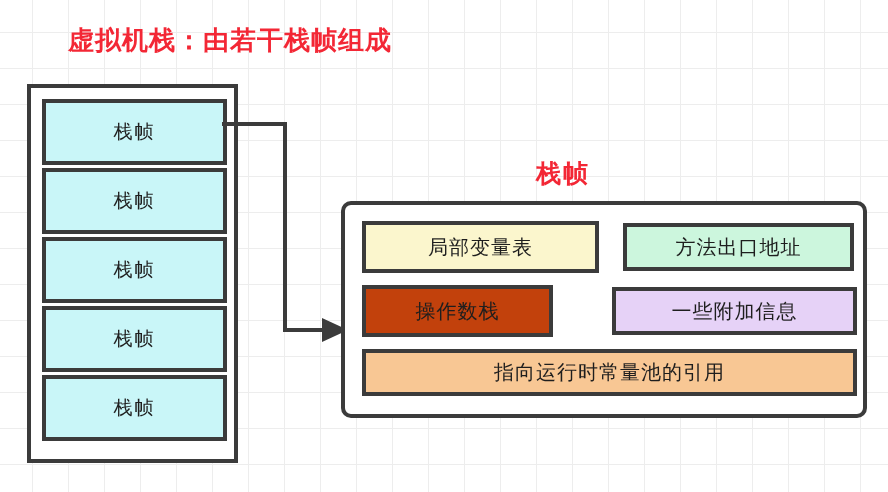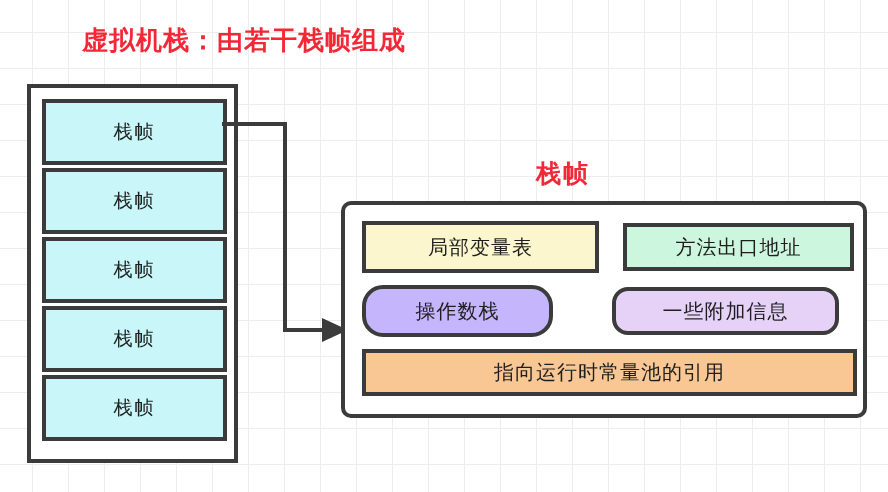--- a/index.html
+++ b/index.html
@@ -28,21 +28,20 @@
   
   .title {
     position: absolute;
     left: 68px;
     top: 23px;
     font-size: 26px;
     font-weight: bold;
     color: #f32735;
     letter-spacing: 1px;
     white-space: nowrap;
-    margin-left: 14px;
   }
 
   
   .stack-outer {
     position: absolute;
     left: 27px;
     top: 84px;
     width: 211px;
     height: 379px;
     box-sizing: border-box;
@@ -118,22 +117,22 @@
     display: flex;
     align-items: center;
     justify-content: center;
     font-size: 20px;
     color: #1e1e1e;
     letter-spacing: 1px;
     white-space: nowrap;
   }
   .cell-locals   { left: 4px;   top: 4px;   width: 237px; height: 52px; background: #fbf6cd; }
   .cell-retaddr  { left: 265px; top: 6px;   width: 231px; height: 48px; background: #ccf6dd; }
-  .cell-opstack  { left: 4px;   top: 68px;  width: 191px; height: 52px; background: #c4b5fd; border-radius: 21px; }
-  .cell-extra    { left: 254px; top: 70px;  width: 227px; height: 48px; background: #e6d2f7; border-radius: 16px; }
+  .cell-opstack  { left: 4px;   top: 68px;  width: 191px; height: 52px; background: #c2410c; }
+  .cell-extra    { left: 254px; top: 70px;  width: 245px; height: 48px; background: #e6d2f7; }
   .cell-cpref    { left: 4px;   top: 132px; width: 495px; height: 47px; background: #f8c794; }
 </style>
 </head>
 <body>
 
 <div id="canvas">
 
   <div class="title">虚拟机栈：由若干栈帧组成</div>
 
   <div class="stack-outer">

